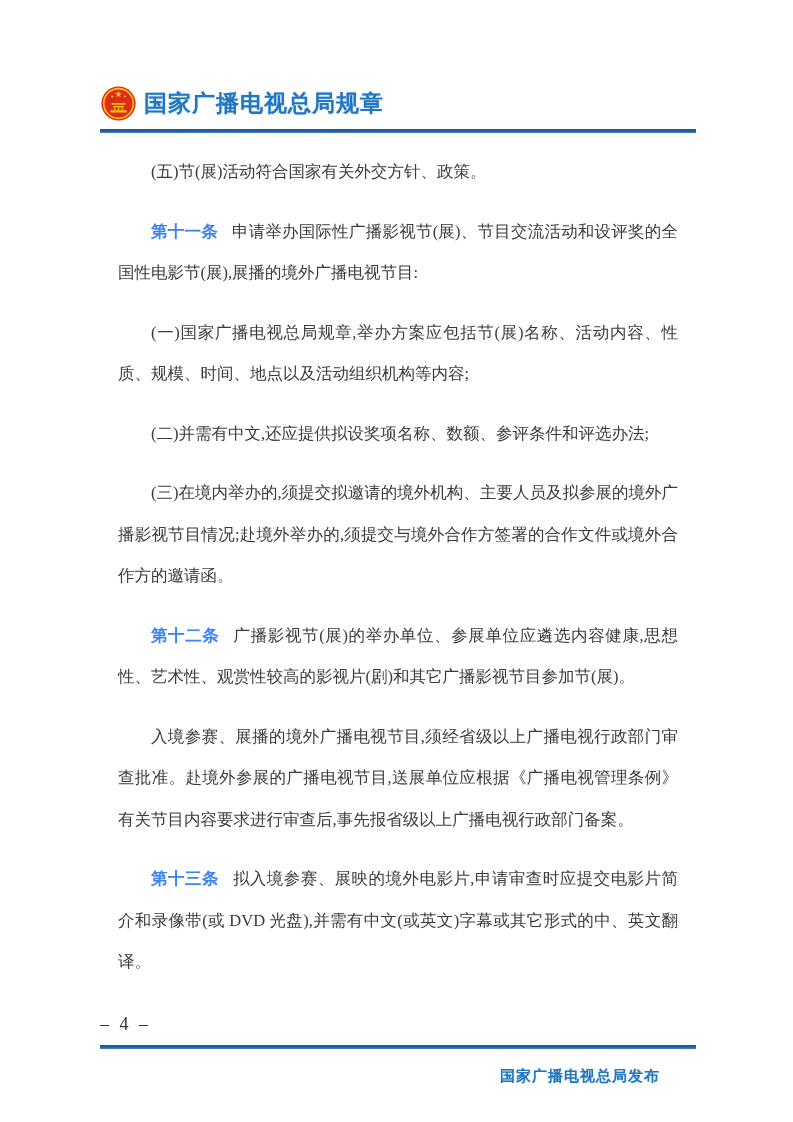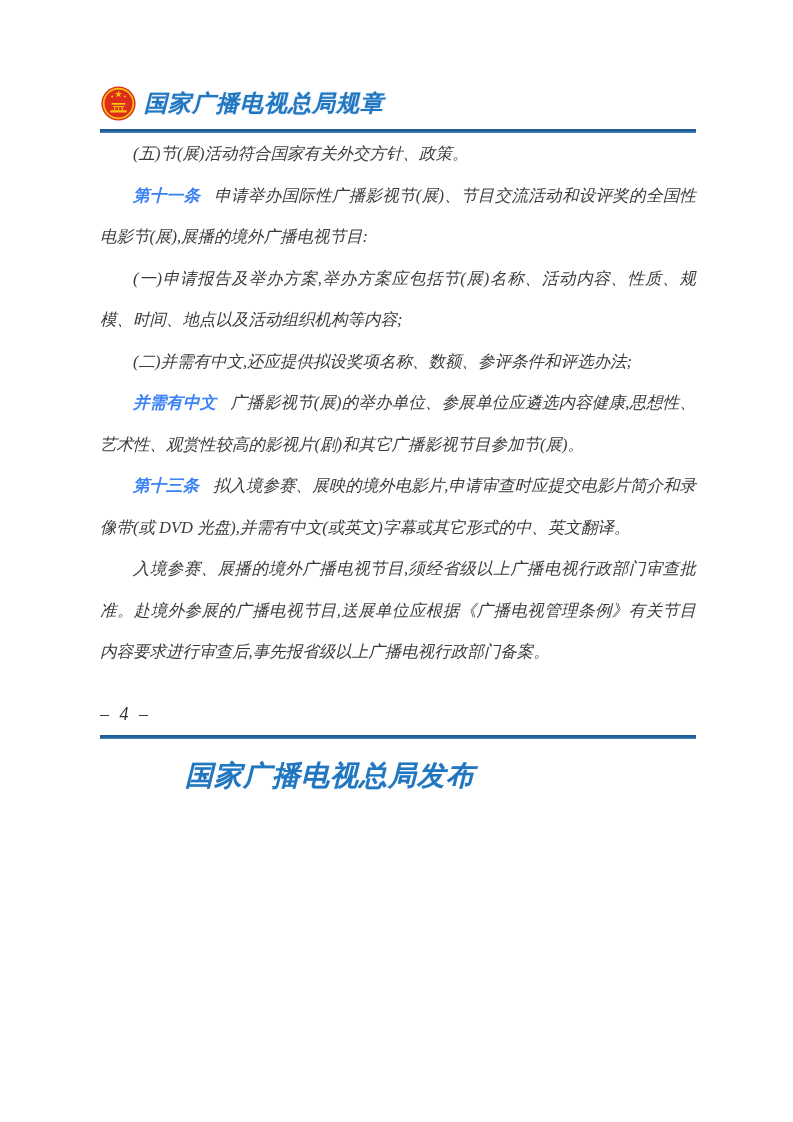--- a/index.html
+++ b/index.html
@@ -1,21 +1,21 @@
 <!DOCTYPE html>
 <html lang="zh"><head>
 <meta charset="utf-8">
 <style>
   html,body{margin:0;padding:0;}
   body{
     width:793px;height:1122px;background:#ffffff;
     font-family:"Liberation Serif","DejaVu Serif",serif;
     -webkit-font-smoothing:antialiased;
   }
-  .page{position:relative;width:793px;height:1122px;background:#fff;overflow:hidden;font-style:italic;}
+  .page{position:relative;width:793px;height:1122px;background:#fff;overflow:hidden;}
 
   
   .hdr{display:flex;align-items:center;gap:7px;margin:84px 97px 0 100px;height:38px;}
   .emblem{width:37px;height:37px;flex:0 0 auto;display:inline-block;}
   .hdr-title{
     margin:0;font-family:"Liberation Sans","DejaVu Sans",sans-serif;
     font-size:23px;font-weight:bold;color:#2176c0;letter-spacing:1px;
     text-shadow:0 0 2px #b5d3ee;
   }
   .rule{
@@ -23,33 +23,33 @@
     background:linear-gradient(to bottom,#1f5c97 45%,#4a86bd);
   }
   .hdr-rule{margin-top:7px;}
 
   
   .doc-body{
     margin:0 97px 0 100px;
     font-size:16.5px;line-height:41.5px;color:#3b3b3b;
     text-align:justify;
   }
-  .para{margin:0;text-indent:2em;}
+  .para{margin:18px;text-indent:2em;}
   .art{font-weight:bold;margin-right:0.85em;color:#3b82f6;}
 
   
   .pagenum{
     margin:30px 97px 0 100px;
     font-size:18px;line-height:22px;color:#333;letter-spacing:3px;
   }
   .ftr-rule{margin-top:10px;}
   .publisher{
-    margin:18px 133px 0 0;text-align:center;
+    margin:18px 133px 0 0;text-align:right;
     font-family:"Liberation Sans","DejaVu Sans",sans-serif;
-    font-size:28px;font-weight:bold;color:#2176c0;letter-spacing:1px;
+    font-size:15px;font-weight:bold;color:#2176c0;letter-spacing:1px;
     text-shadow:0 0 1px #bcd7ef;
   }
 </style>
 </head>
 <body>
 
 <div class="page">
 
   <header class="hdr">
     <span class="emblem">
@@ -70,25 +70,26 @@
       </svg>
     </span>
     <h1 class="hdr-title">国家广播电视总局规章</h1>
   </header>
 
   <div class="rule hdr-rule"></div>
 
   <main class="doc-body">
     <p class="para"><span>(五)节(展)活动符合国家有关外交方针、政策。</span></p>
     <p class="para"><b class="art">第十一条</b><span>申请举办国际性广播影视节(展)、节目交流活动和设评奖的全国性电影节(展),展播的境外广播电视节目:</span></p>
-    <p class="para"><span>(一)申请报告及举办方案,举办方案应包括节(展)名称、活动内容、性质、规模、时间、地点以及活动组织机构等内容;</span></p>
+    <p class="para"><span>(一)国家广播电视总局规章,举办方案应包括节(展)名称、活动内容、性质、规模、时间、地点以及活动组织机构等内容;</span></p>
     <p class="para"><span>(二)并需有中文,还应提供拟设奖项名称、数额、参评条件和评选办法;</span></p>
-    <p class="para"><b class="art">并需有中文</b><span>广播影视节(展)的举办单位、参展单位应遴选内容健康,思想性、艺术性、观赏性较高的影视片(剧)和其它广播影视节目参加节(展)。</span></p>
+    <p class="para"><span>(三)在境内举办的,须提交拟邀请的境外机构、主要人员及拟参展的境外广播影视节目情况;赴境外举办的,须提交与境外合作方签署的合作文件或境外合作方的邀请函。</span></p>
+    <p class="para"><b class="art">第十二条</b><span>广播影视节(展)的举办单位、参展单位应遴选内容健康,思想性、艺术性、观赏性较高的影视片(剧)和其它广播影视节目参加节(展)。</span></p>
+    <p class="para"><span>入境参赛、展播的境外广播电视节目,须经省级以上广播电视行政部门审查批准。赴境外参展的广播电视节目,送展单位应根据《广播电视管理条例》有关节目内容要求进行审查后,事先报省级以上广播电视行政部门备案。</span></p>
     <p class="para"><b class="art">第十三条</b><span>拟入境参赛、展映的境外电影片,申请审查时应提交电影片简介和录像带(或 DVD 光盘),并需有中文(或英文)字幕或其它形式的中、英文翻译。</span></p>
-    <p class="para"><span>入境参赛、展播的境外广播电视节目,须经省级以上广播电视行政部门审查批准。赴境外参展的广播电视节目,送展单位应根据《广播电视管理条例》有关节目内容要求进行审查后,事先报省级以上广播电视行政部门备案。</span></p>
   </main>
 
   <div class="pagenum">– 4 –</div>
 
   <div class="rule ftr-rule"></div>
 
   <div class="publisher">国家广播电视总局发布</div>
 
 </div>
 

